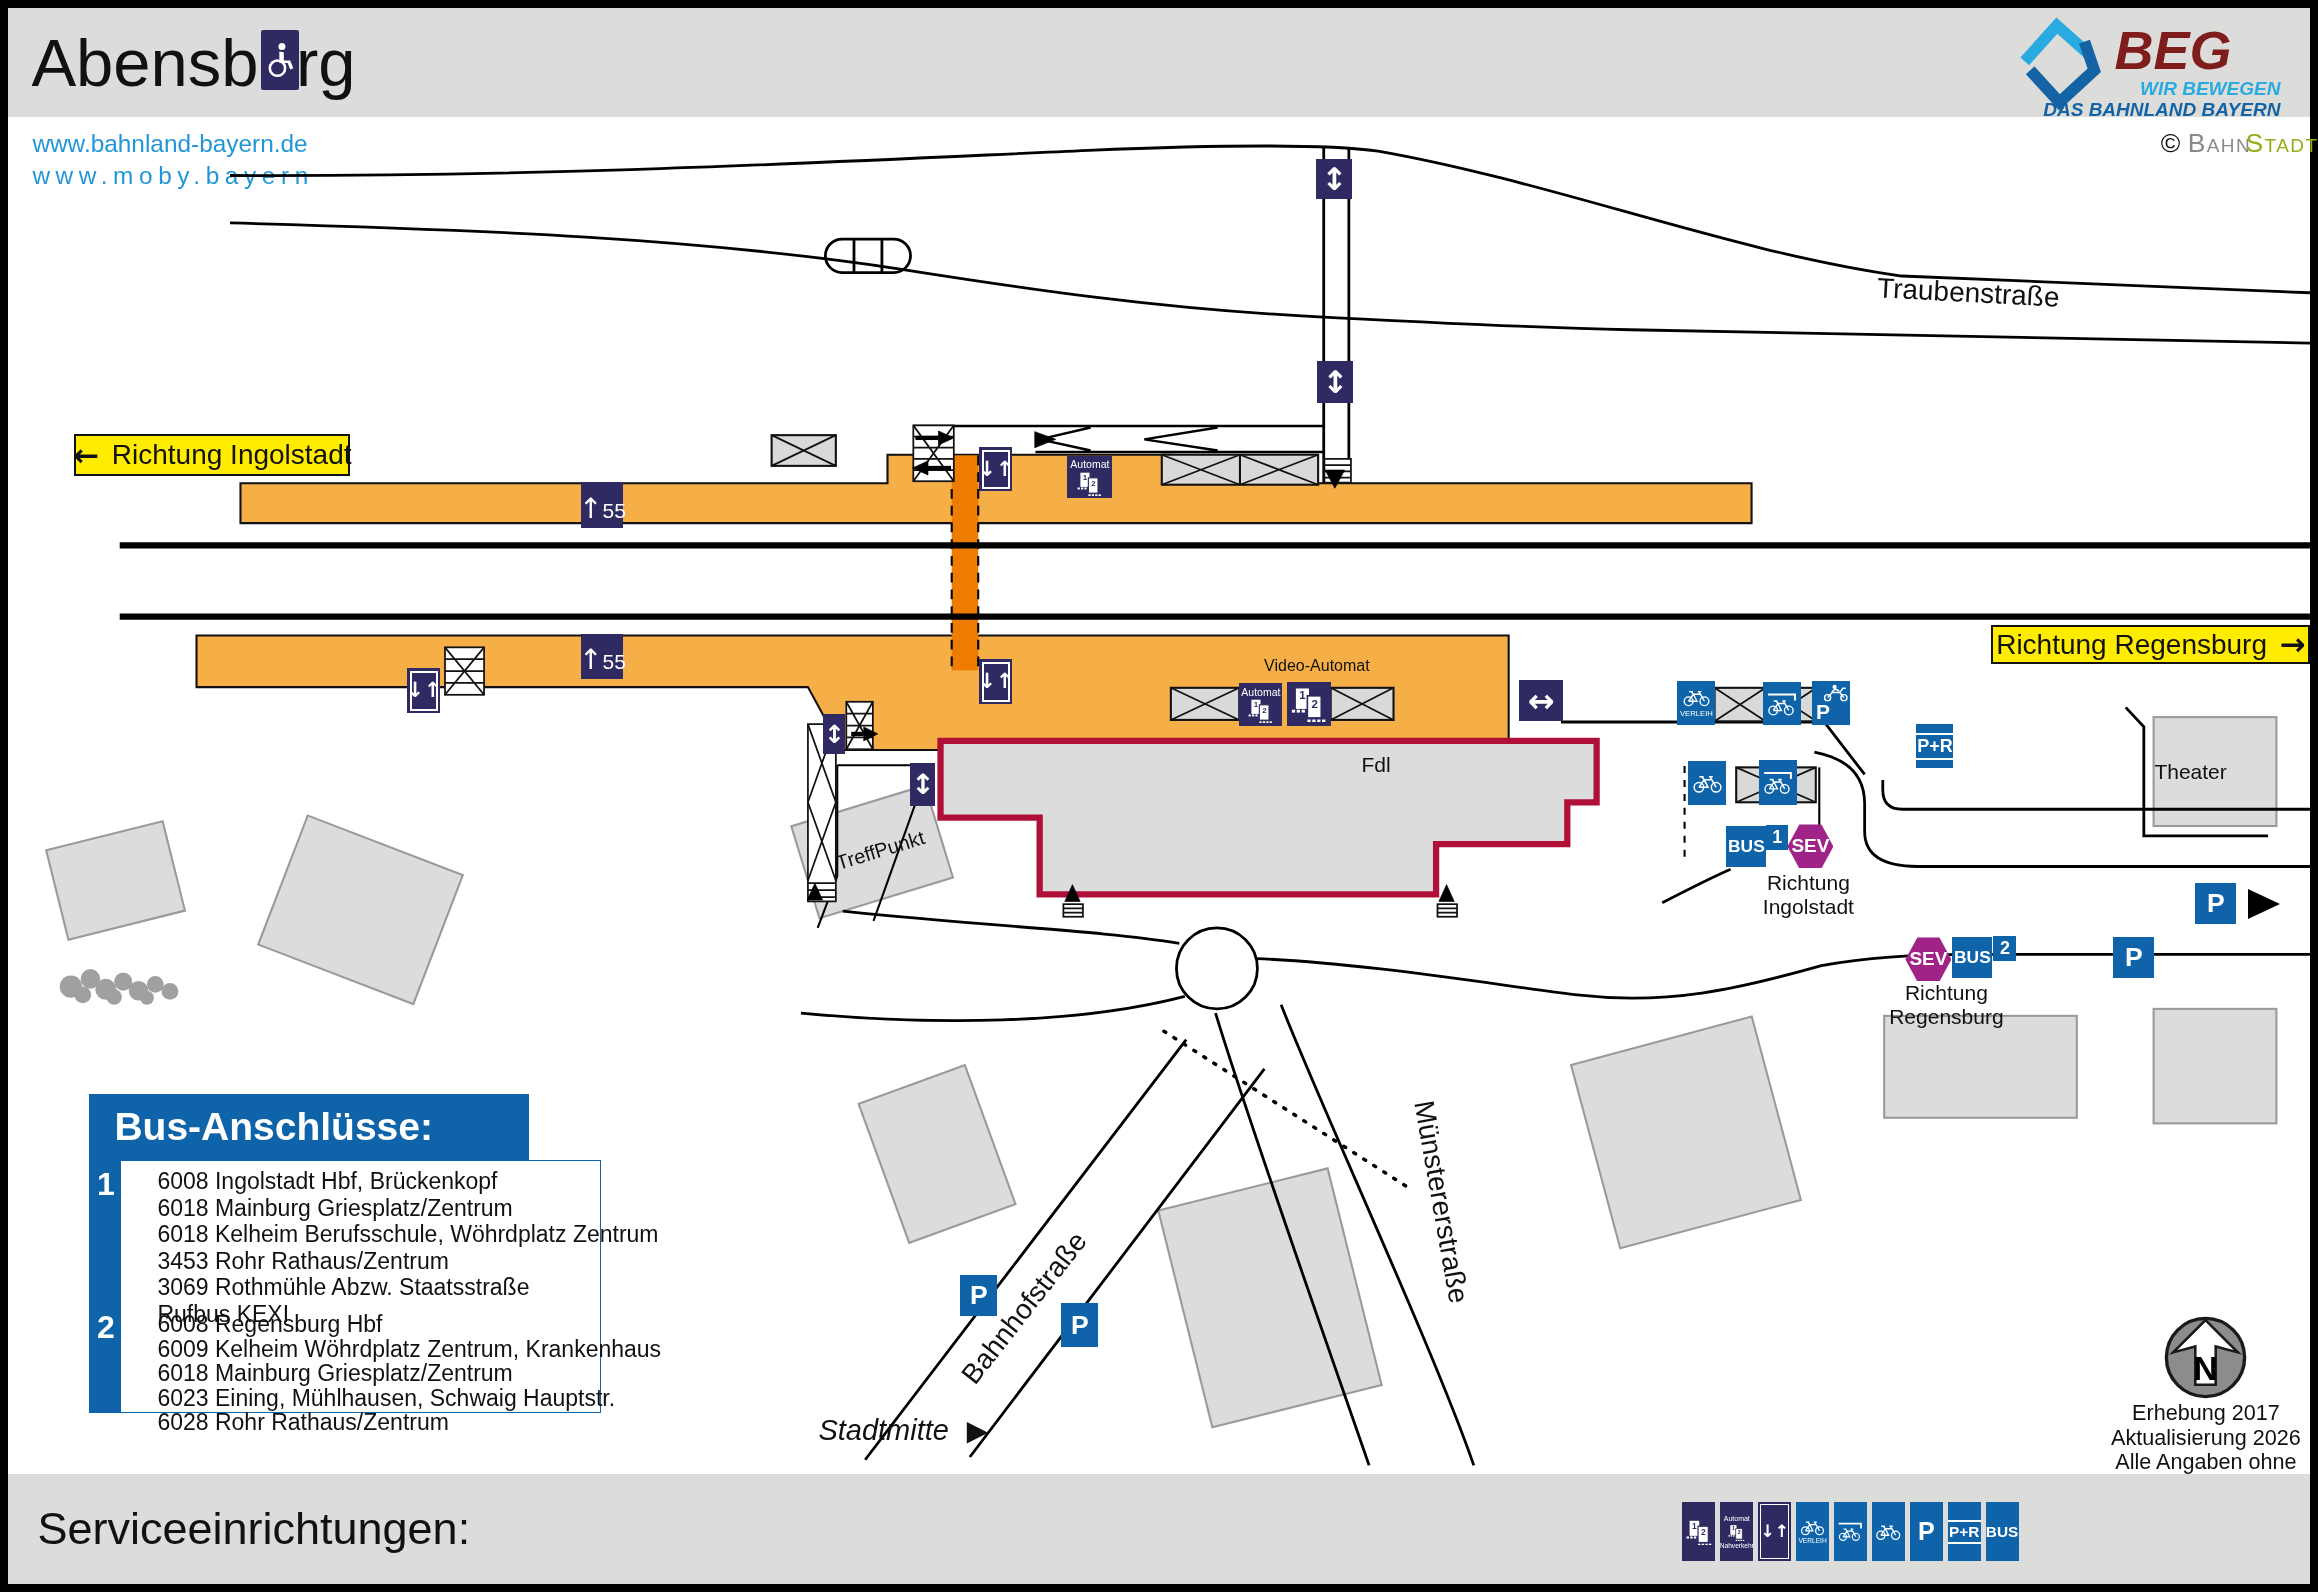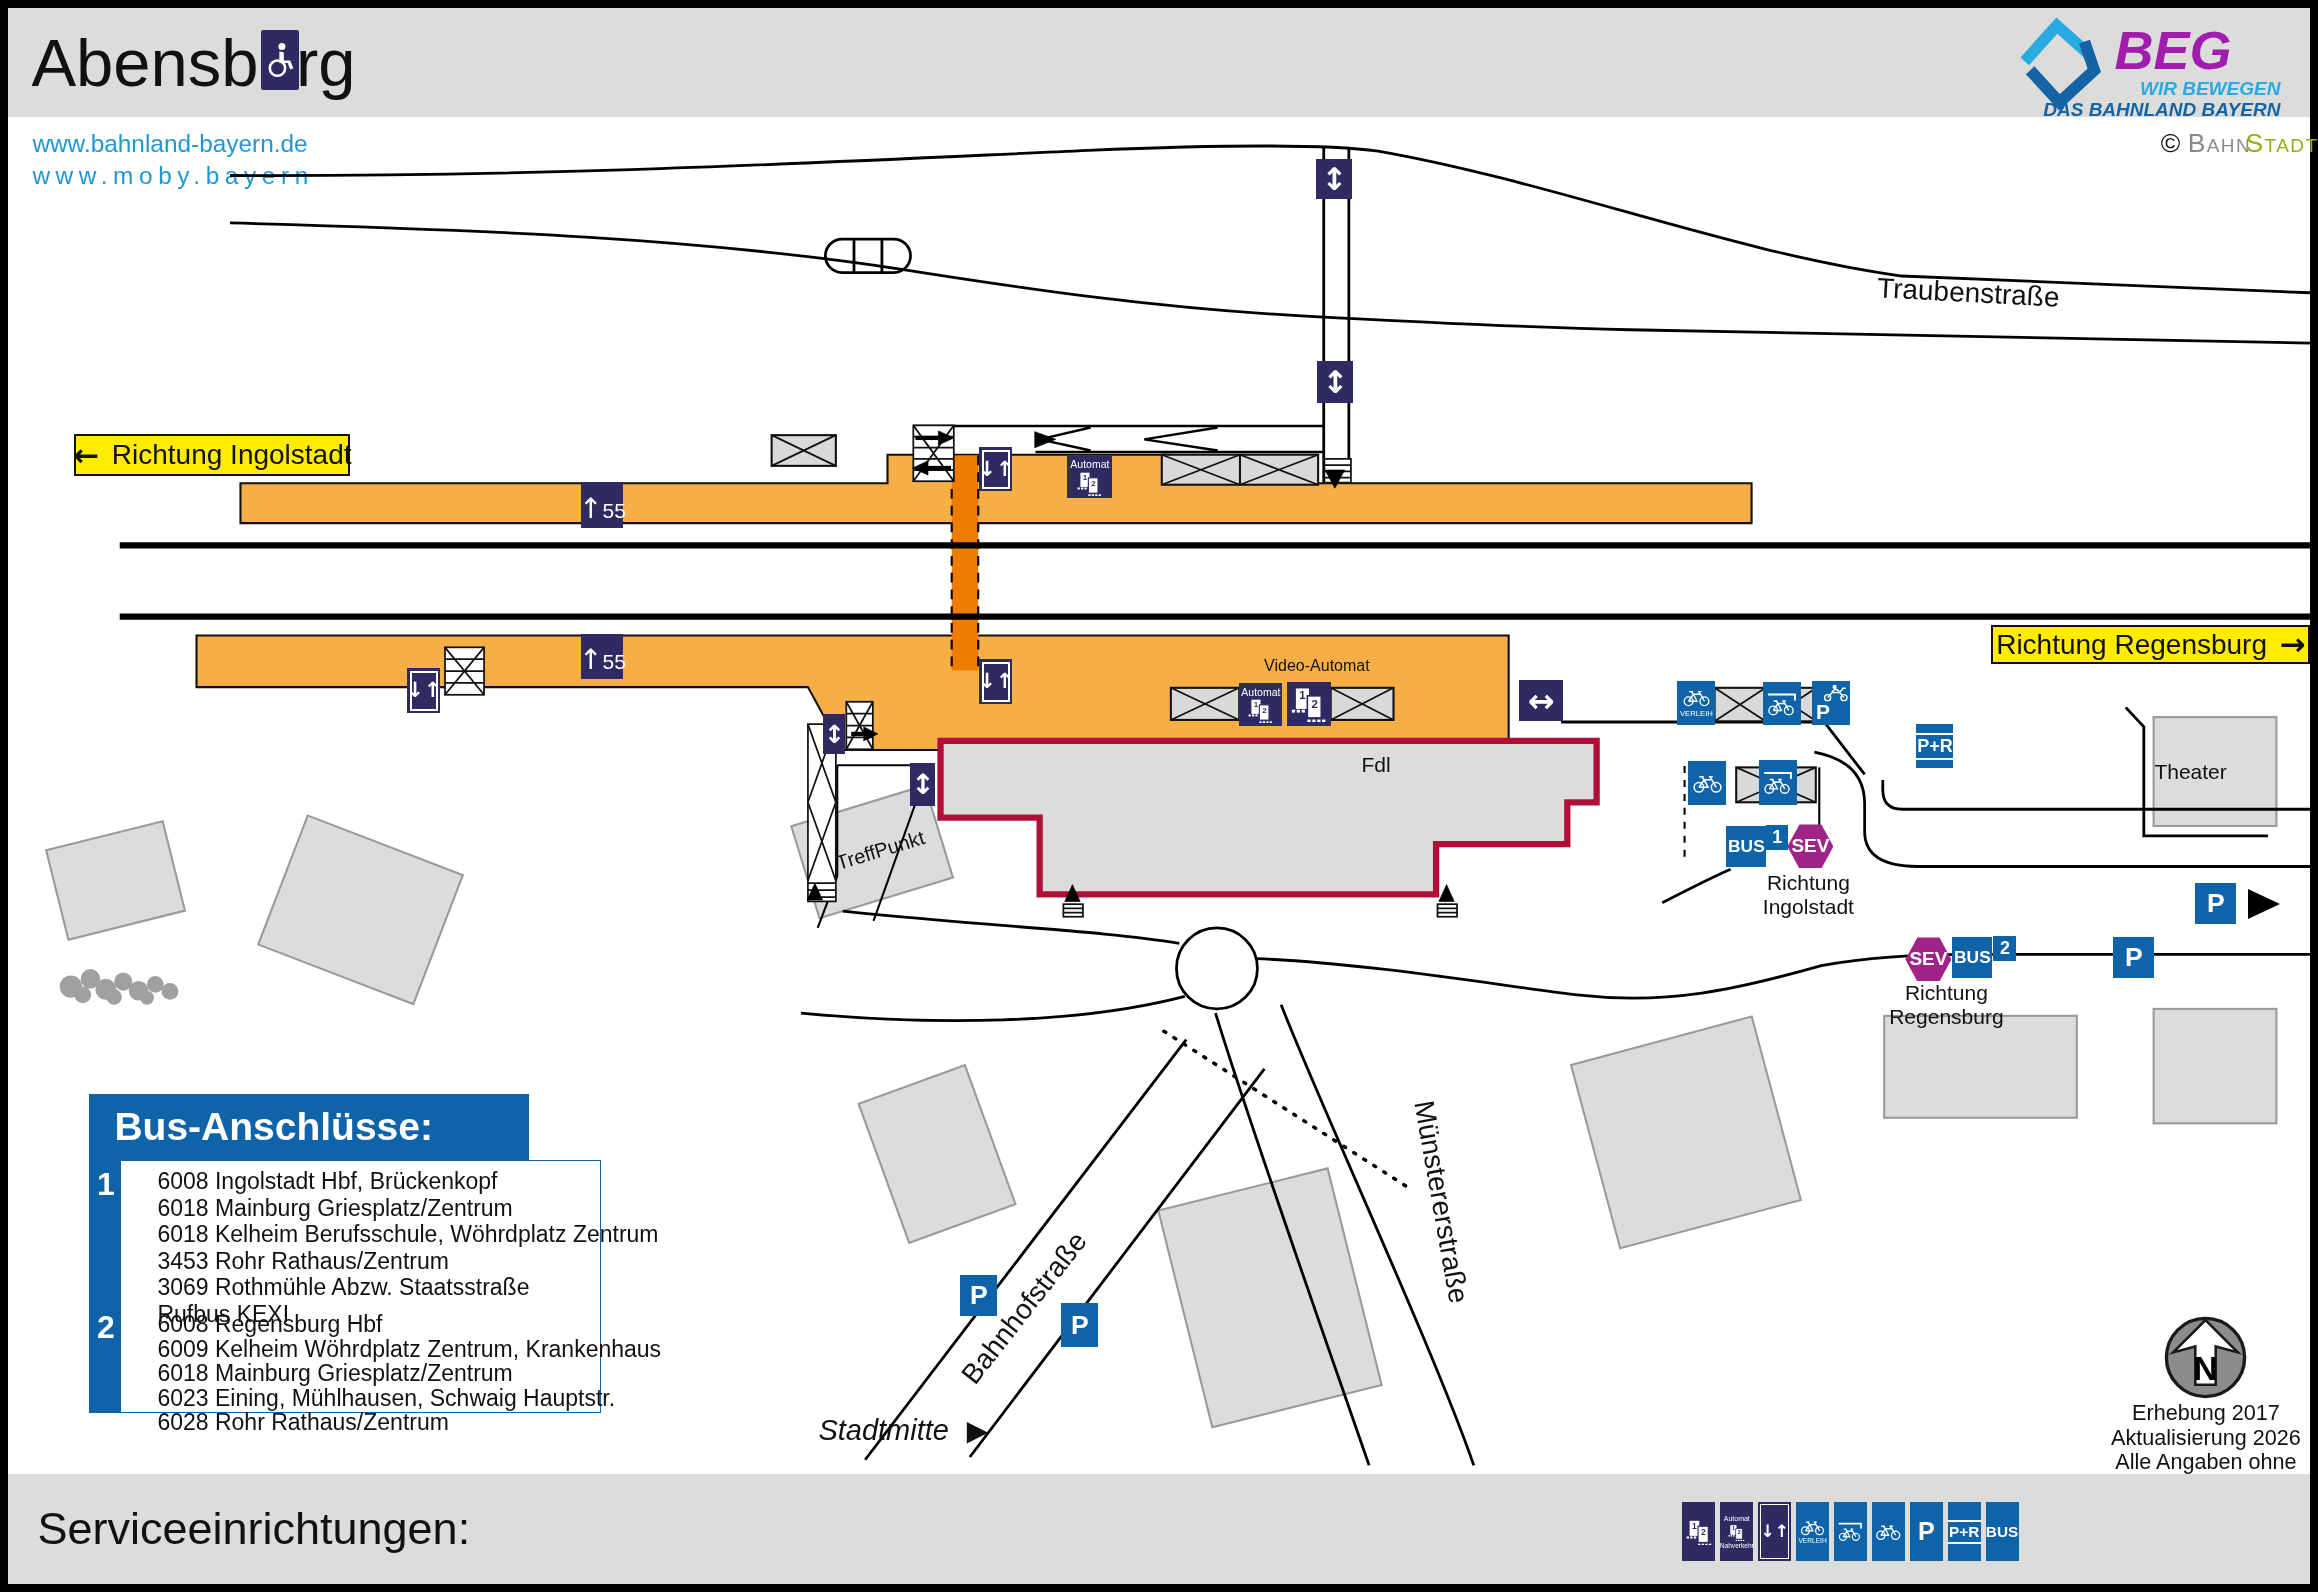--- a/index.html
+++ b/index.html
@@ -40,21 +40,21 @@
             <circle cx="18" cy="42" r="12" fill="none" stroke="#fff" stroke-width="4"></circle>
           </svg>
     </div>
 
     <div class="abs" style="left:1999px;top:7px;width:105px;height:98px;">
       <svg width="105" height="98" viewBox="0 0 110 110">
             <path d="M16,52 L52,12 L88,44" stroke="#29abe2" stroke-width="13" fill="none"></path>
             <path d="M83,30 L94,62 L55,98 L22,62" stroke="#1464a5" stroke-width="13" fill="none"></path>
           </svg>
     </div>
-    <div class="abs" style="left:2106px;top:11px;font-size:54px;font-style:italic;font-weight:800;color:#a21caf;">BEG</div>
+    <div class="abs" style="left:2106px;top:11px;font-size:54px;font-style:italic;font-weight:800;color:#7f1d1d;">BEG</div>
     <div class="abs" style="left:1993px;top:70px;width:279px;text-align:right;font-style:italic;font-weight:800;line-height:21px;">
       <div style="font-size:19px;color:#29abe2;">WIR BEWEGEN</div>
       <div style="font-size:19px;color:#1464a5;">DAS BAHNLAND BAYERN</div>
     </div>
   </div>
 
   <div class="abs" style="left:2031px;top:120px;width:279px;text-align:right;font-size:26.5px;">
     <span>©</span>
     <span style="font-variant:small-caps;color:#8a8a8a;letter-spacing:1.4px;">Bahn</span><span style="font-variant:small-caps;color:#97ad17;letter-spacing:1.4px;margin-left:-5.6px;">Stadt</span>
   </div>

